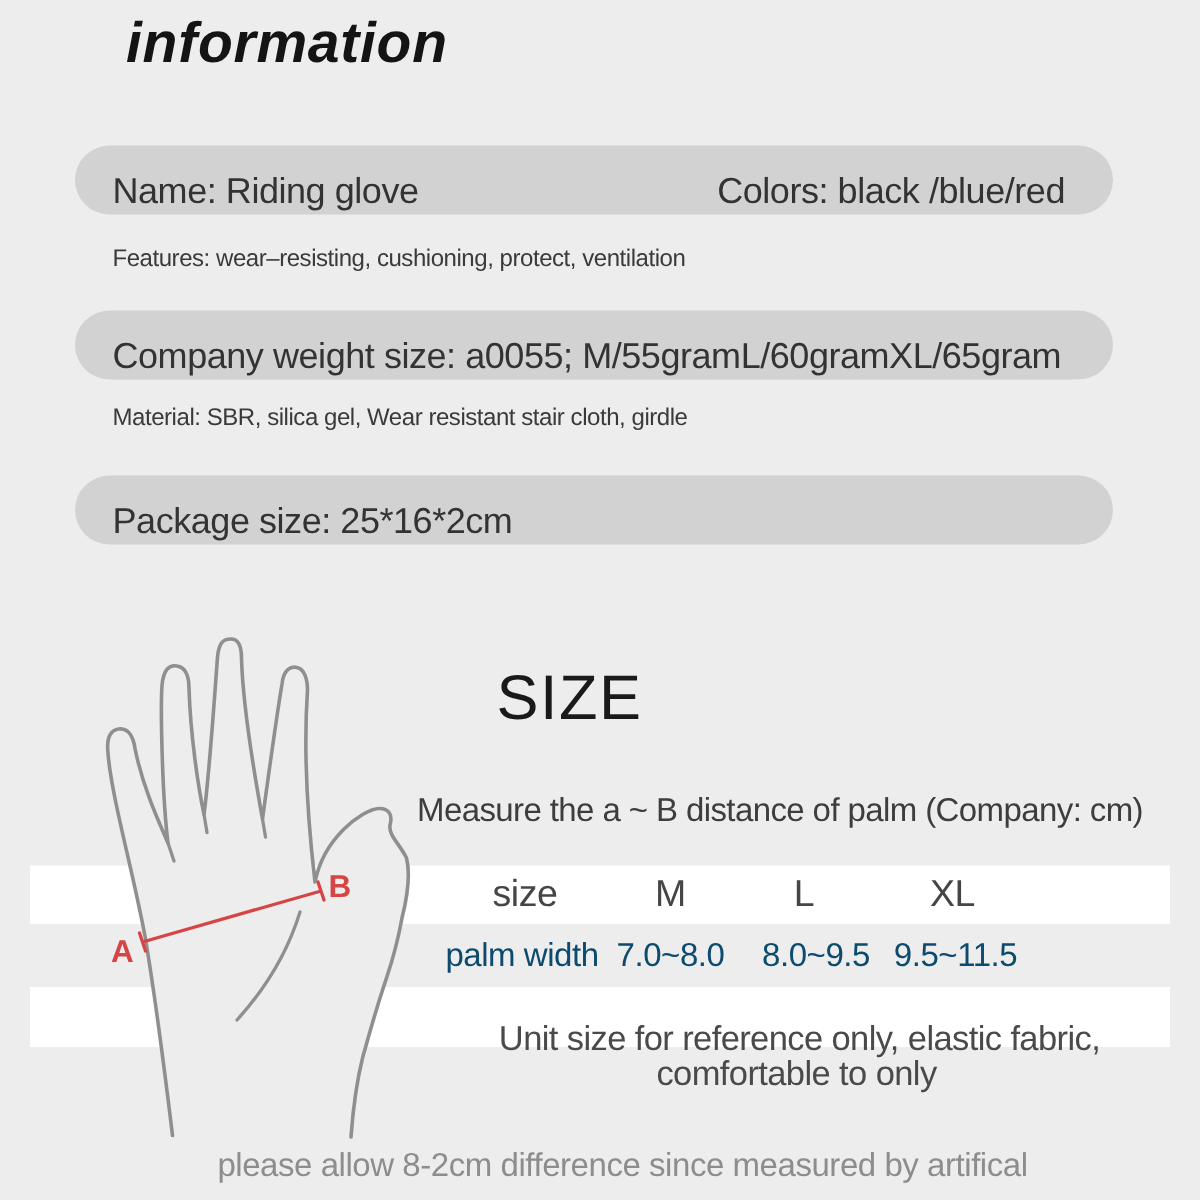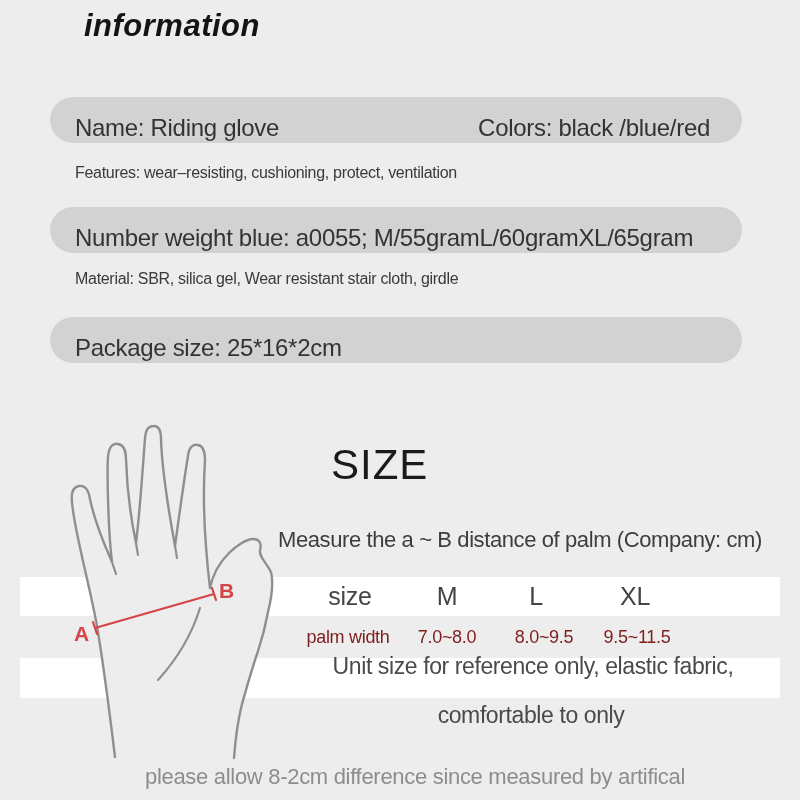--- a/index.html
+++ b/index.html
@@ -5,59 +5,59 @@
   html,body{margin:0;padding:0;}
   body{
     width:800px;height:800px;position:relative;overflow:hidden;
     background:#ededed;
     font-family:"Liberation Sans","DejaVu Sans",sans-serif;
     color:#333;
   }
   .abs{position:absolute;}
   
   .title{
-    left:84px;top:8px;font-size:31px;font-weight:700;font-style:italic;
+    left:84px;top:8px;font-size:38px;font-weight:700;font-style:italic;
     color:#141414;letter-spacing:0.5px;
   }
   
   .pill{
     left:50px;width:692px;height:46px;background:#d2d2d2;border-radius:23px;
     display:flex;align-items:center;box-sizing:border-box;
     padding:15px 32px 0 25px;
   }
   .pill.two{justify-content:space-between;}
   .rowtext{font-size:24px;color:#333;letter-spacing:-0.3px;white-space:nowrap;}
   .plain{left:75px;font-size:16px;color:#3a3a3a;letter-spacing:-0.3px;white-space:nowrap;}
   
   .size-heading{left:331px;top:444px;font-size:42px;font-weight:500;color:#1a1a1a;letter-spacing:1px;line-height:1;}
   .measure{left:278px;top:527px;font-size:22px;font-weight:400;color:#3d3d3d;letter-spacing:-0.4px;white-space:nowrap;}
   .band{left:20px;width:760px;background:#ffffff;}
   .band1{top:577px;height:39px;}
   .band2{top:658px;height:40px;}
   .th{top:577px;height:39px;line-height:39px;font-size:25px;color:#454545;transform:translateX(-50%);letter-spacing:-0.3px;white-space:nowrap;}
-  .td{top:616px;height:42px;line-height:42px;font-size:18px;color:#7f1d1d;transform:translateX(-50%);letter-spacing:-0.3px;white-space:nowrap;}
-  .note1{top:646px;height:40px;line-height:40px;left:533px;transform:translateX(-50%);font-size:23px;color:#4a4a4a;letter-spacing:-0.4px;white-space:nowrap;}
+  .td{top:616px;height:42px;line-height:42px;font-size:22px;color:#0c4a6e;transform:translateX(-50%);letter-spacing:-0.3px;white-space:nowrap;}
+  .note1{top:672px;height:40px;line-height:40px;left:533px;transform:translateX(-50%);font-size:23px;color:#4a4a4a;letter-spacing:-0.4px;white-space:nowrap;}
   .note2{top:698px;height:34px;line-height:34px;left:531px;transform:translateX(-50%);font-size:23px;color:#4a4a4a;letter-spacing:-0.4px;white-space:nowrap;}
   .footer{top:764px;left:415px;transform:translateX(-50%);font-size:22px;color:#8d8d8d;letter-spacing:-0.3px;white-space:nowrap;}
   .hand-svg{left:50px;top:412px;}
 </style>
 </head>
 <body>
 
 <div class="abs title">information</div>
 
 <div class="abs pill two" style="top:97px">
   <span class="rowtext">Name: Riding glove</span>
   <span class="rowtext">Colors: black /blue/red</span>
 </div>
 
 <div class="abs plain" style="top:164px">Features: wear–resisting, cushioning, protect, ventilation</div>
 
 <div class="abs pill" style="top:207px">
-  <span class="rowtext">Number weight blue: a0055; M/55gramL/60gramXL/65gram</span>
+  <span class="rowtext">Company weight size: a0055; M/55gramL/60gramXL/65gram</span>
 </div>
 
 <div class="abs plain" style="top:270px">Material: SBR, silica gel, Wear resistant stair cloth, girdle</div>
 
 <div class="abs pill two" style="top:317px">
   <span class="rowtext">Package size: 25*16*2cm</span>
 </div>
 
 <div class="abs band band1"></div>
 <div class="abs band band2"></div>

